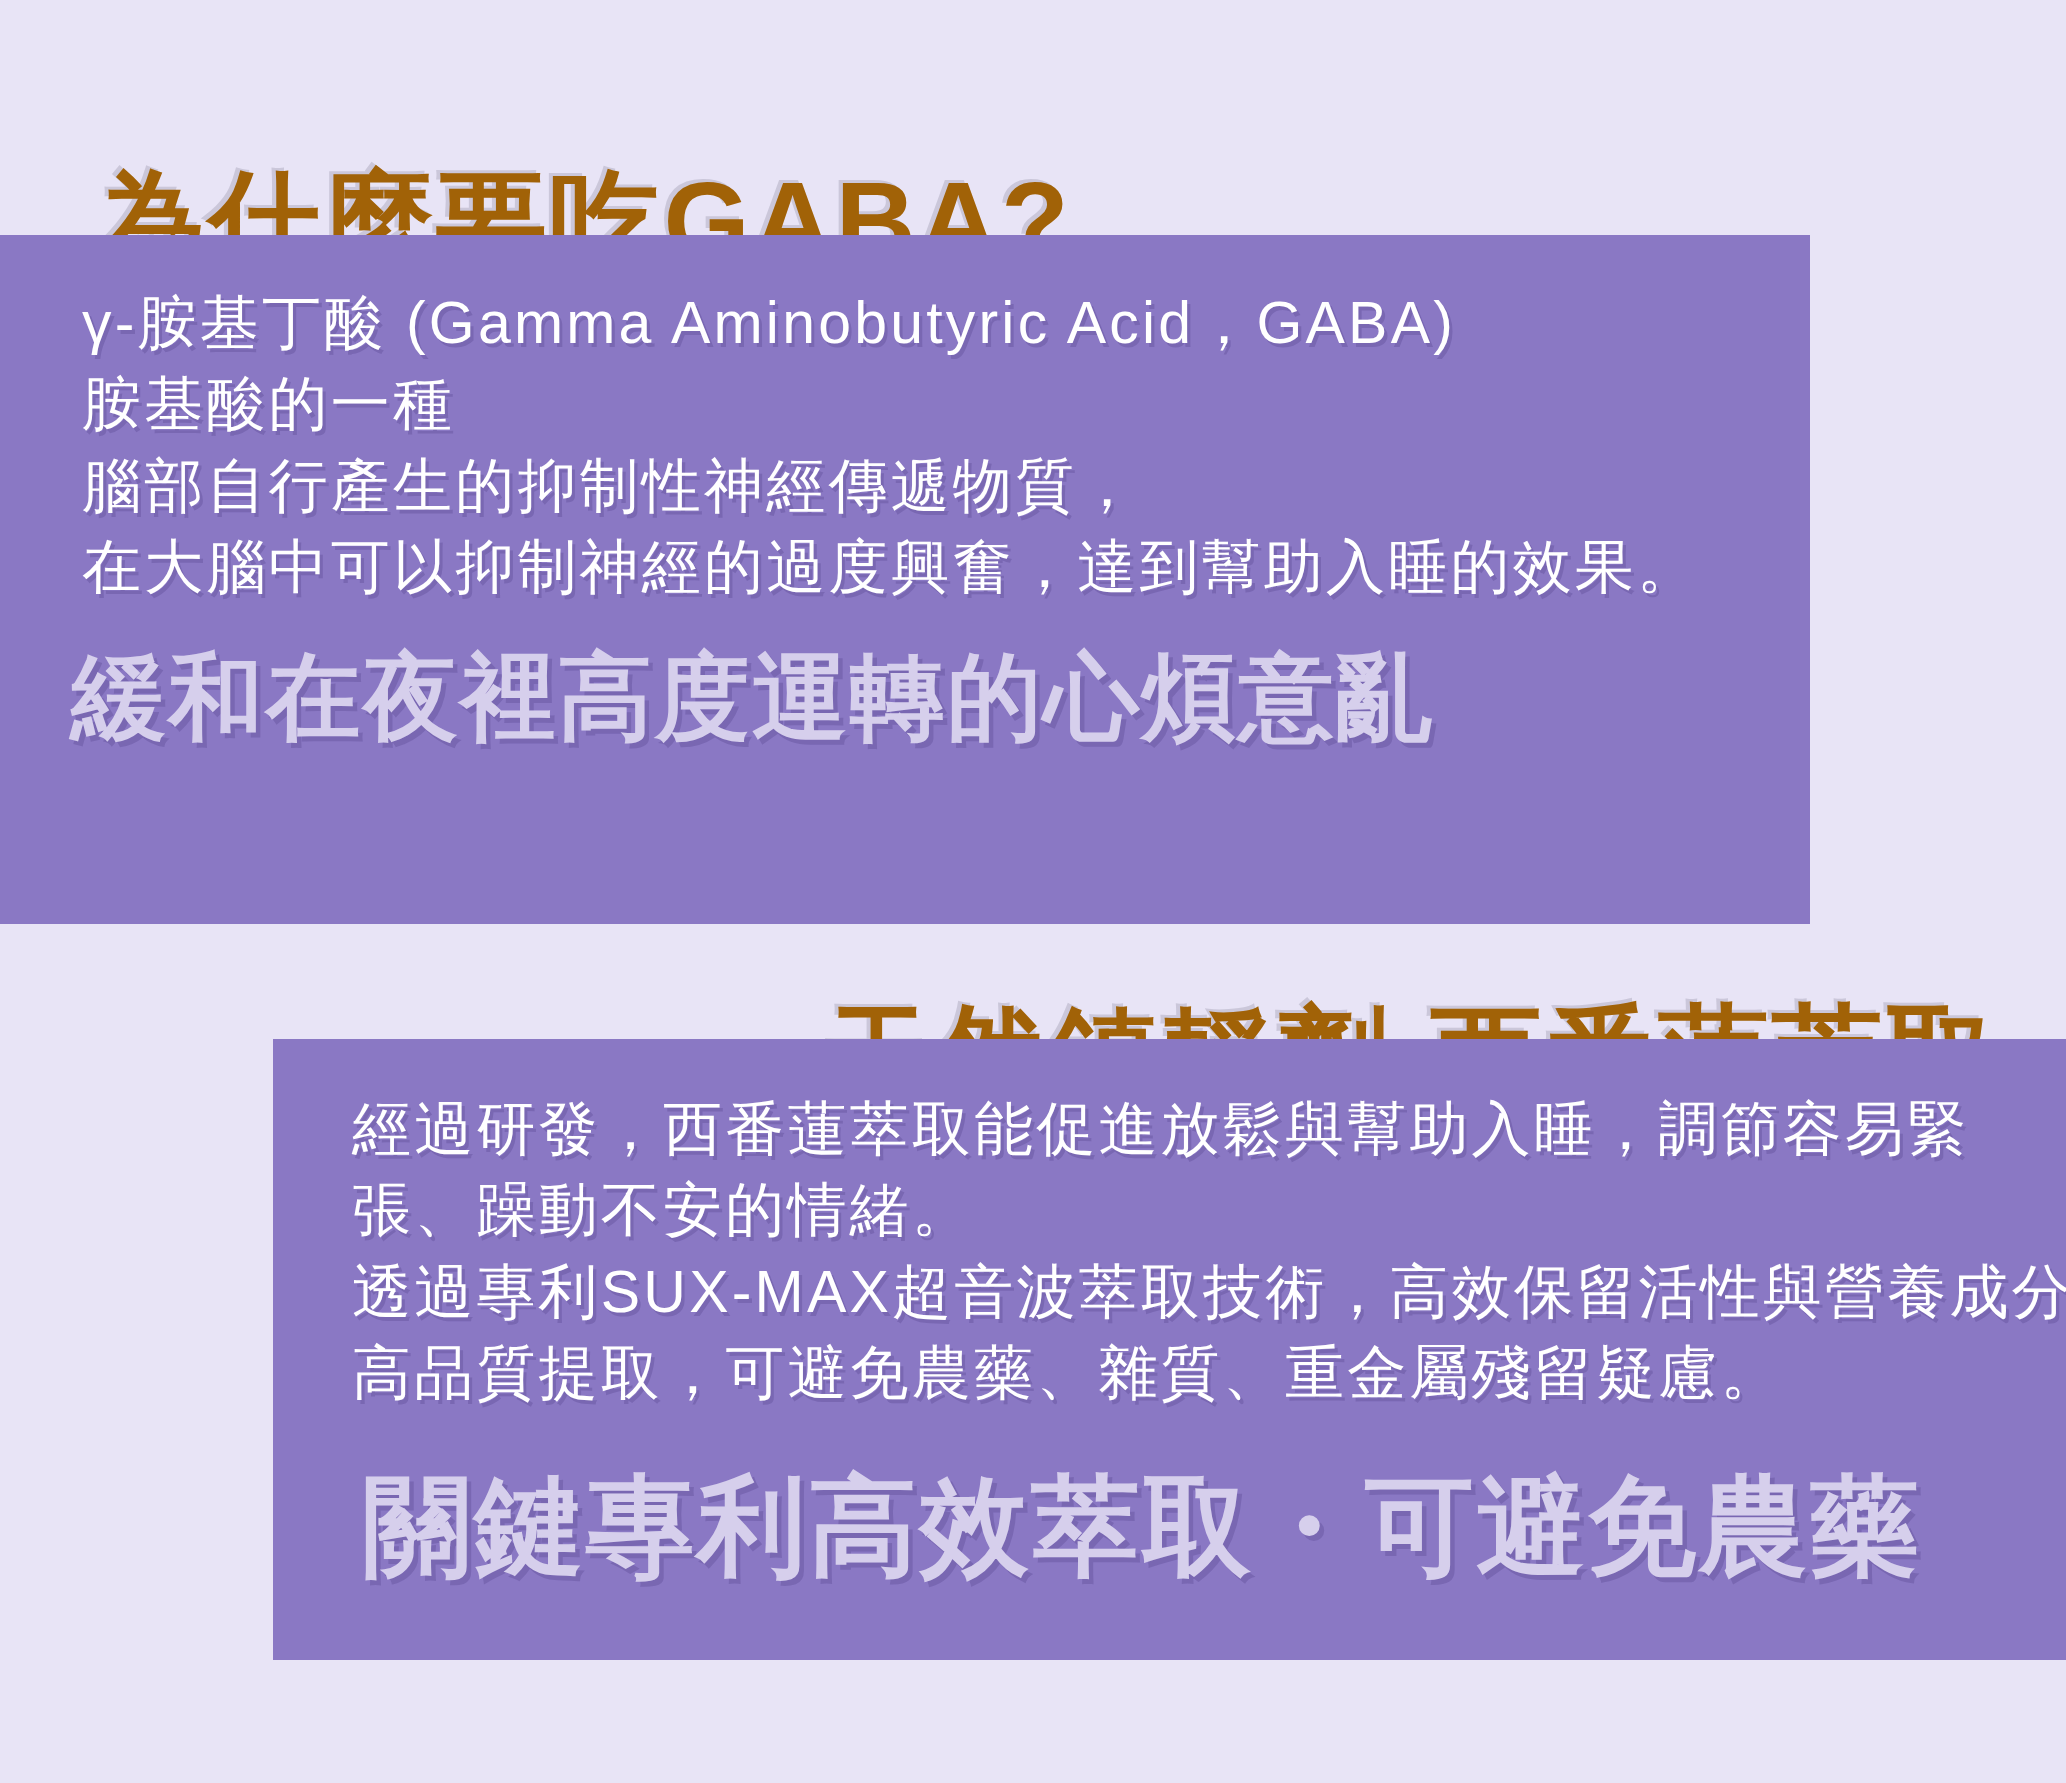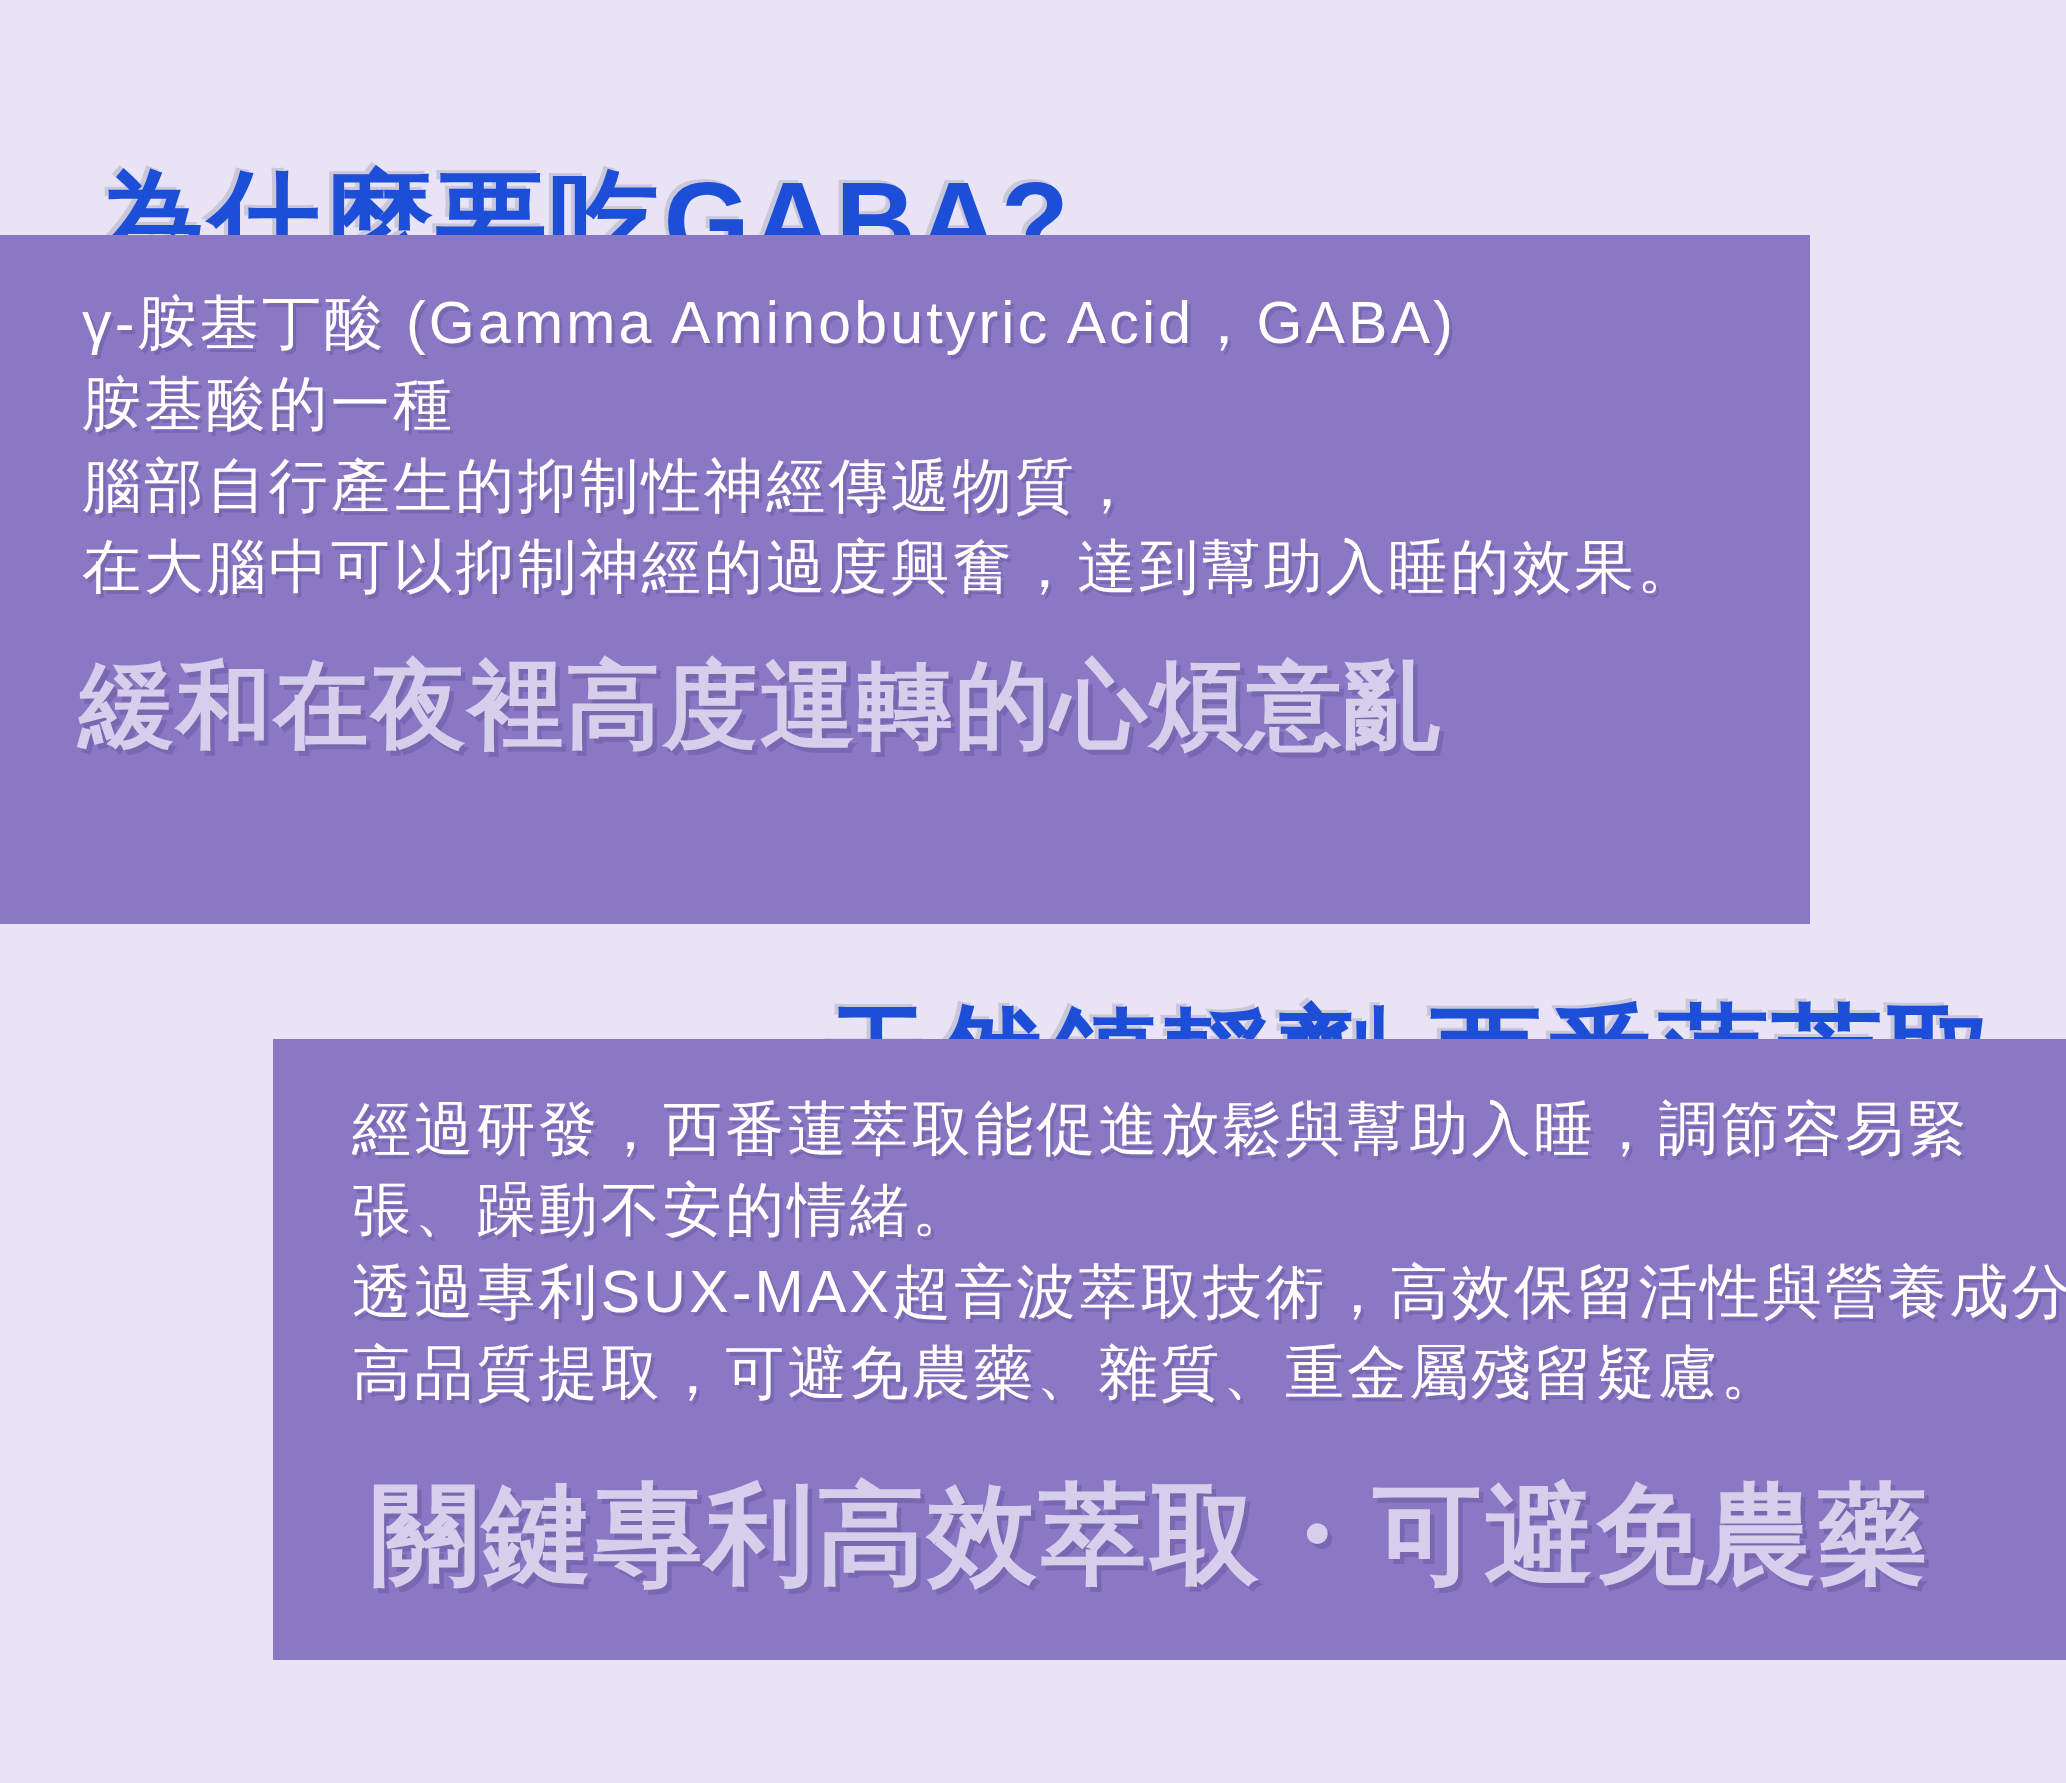--- a/index.html
+++ b/index.html
@@ -8,21 +8,21 @@
     position:relative;
     width:2066px;height:1783px;
     background:#e8e4f6;
     overflow:hidden;
     font-family:"Liberation Sans", sans-serif;
   }
   .page-title{
     position:absolute;
     line-height:1;
     font-weight:700;
-    color:#1d4ed8;
+    color:#a16207;
     letter-spacing:2.7px;
     white-space:nowrap;
     text-shadow:-4.1px -3.2px 0 rgba(150,146,165,0.35);
   }
   .title-1{left:95px;top:93px;font-size:111px;}
   .title-2{right:67px;top:910px;font-size:111px;}
   .panel{
     position:absolute;
     background:#8a78c4;
   }
@@ -35,21 +35,21 @@
     font-size:59px;
     line-height:1.38;
     letter-spacing:3.2px;
     white-space:pre-line;
     text-shadow:3.2px 3.6px 0 rgba(99,82,158,0.45);
   }
   .panel-1 .panel-paragraph{left:82px;top:48px;}
   .panel-2 .panel-paragraph{left:79px;top:50px;}
   .panel-highlight{
     position:absolute;
-    margin:12px;
+    margin:4px;
     line-height:1;
     font-weight:700;
     color:#d6cfec;
     letter-spacing:2.3px;
     white-space:nowrap;
     text-shadow:4.5px 5px 0 rgba(94,77,153,0.40);
   }
   .panel-1 .panel-highlight{left:67px;top:411px;font-size:95px;}
   .panel-2 .panel-highlight{left:86px;top:429px;font-size:109px;}
 </style>

